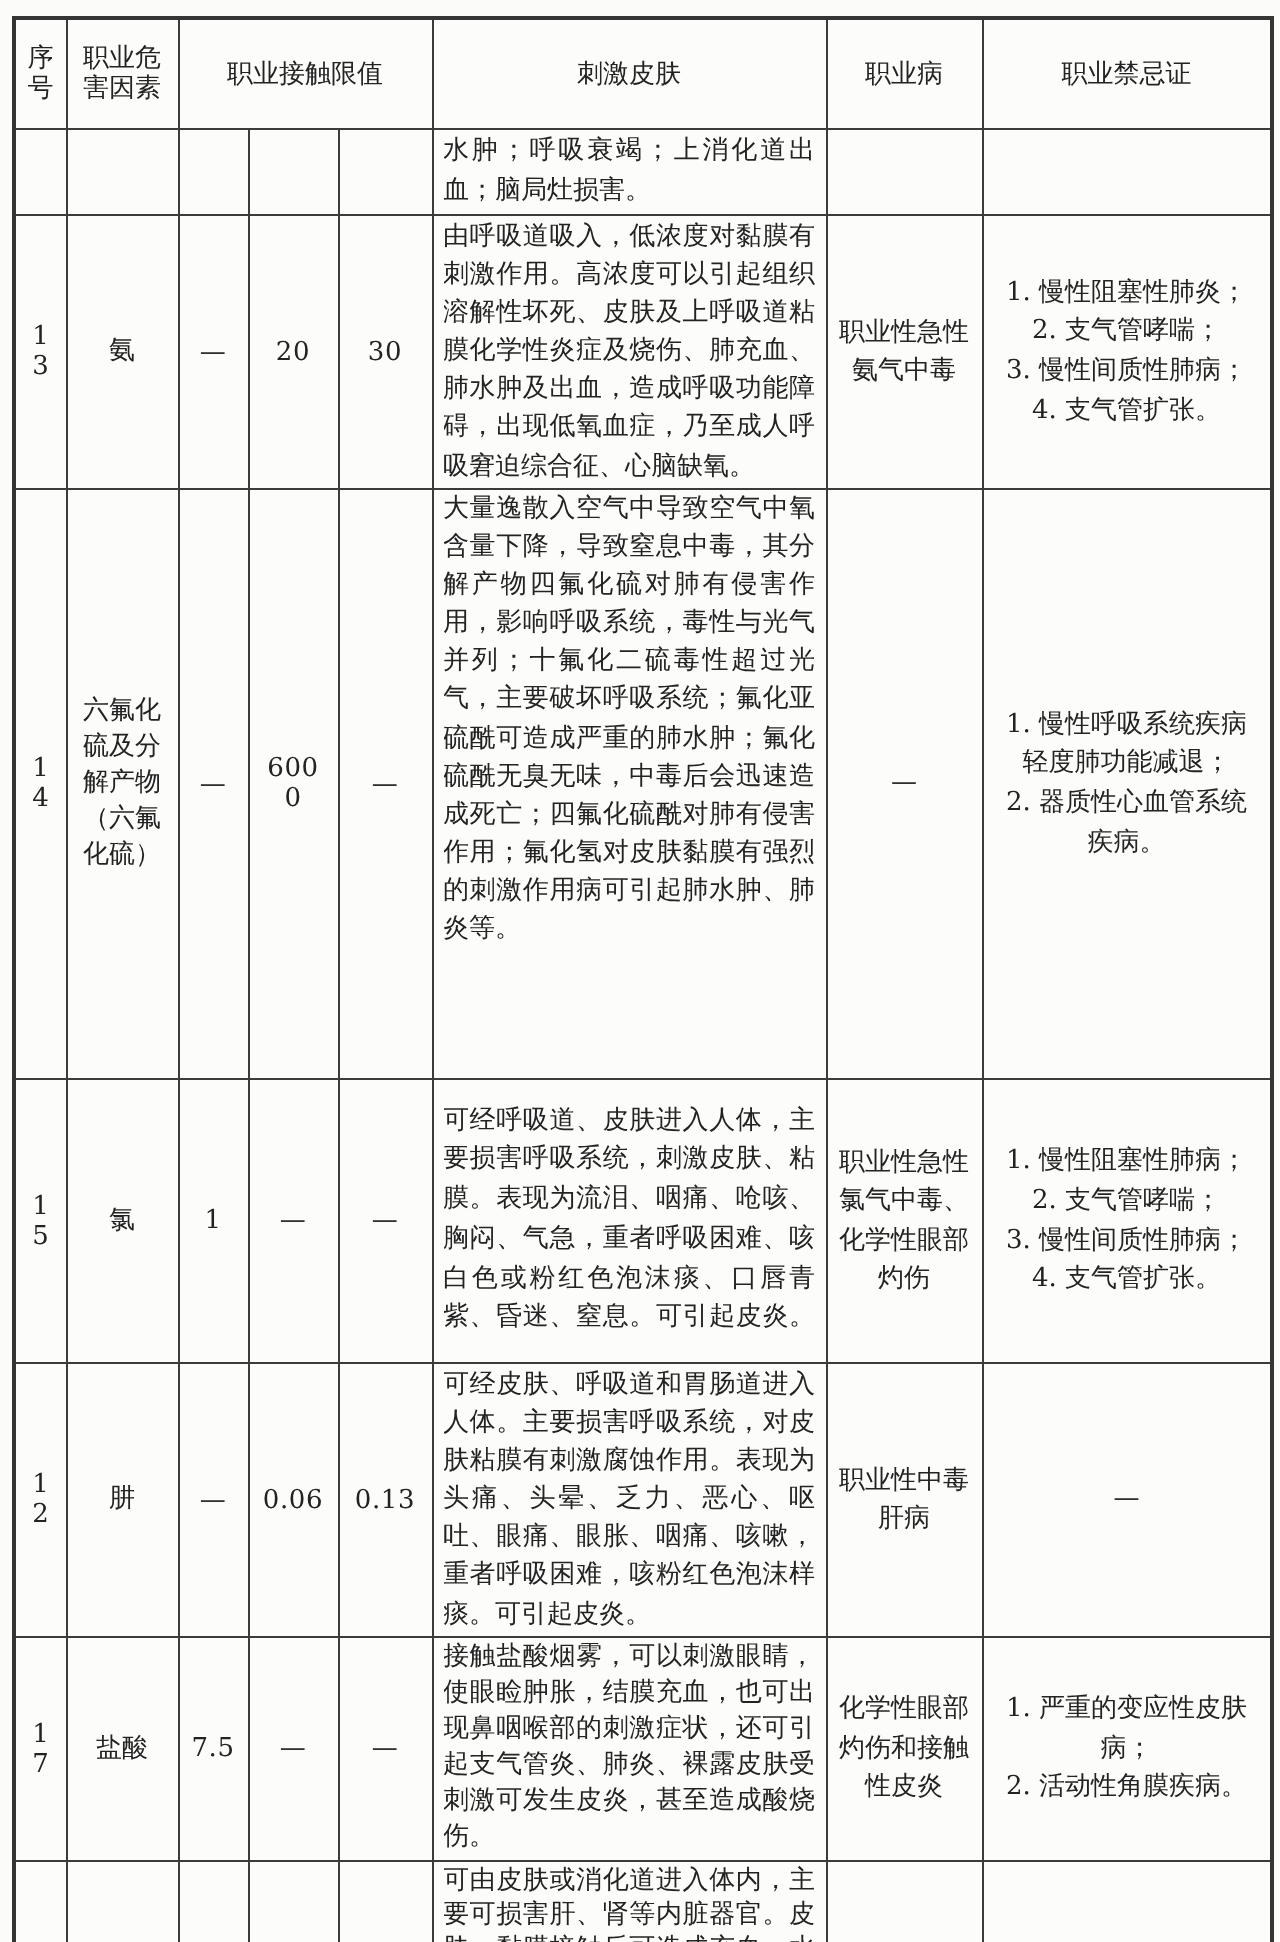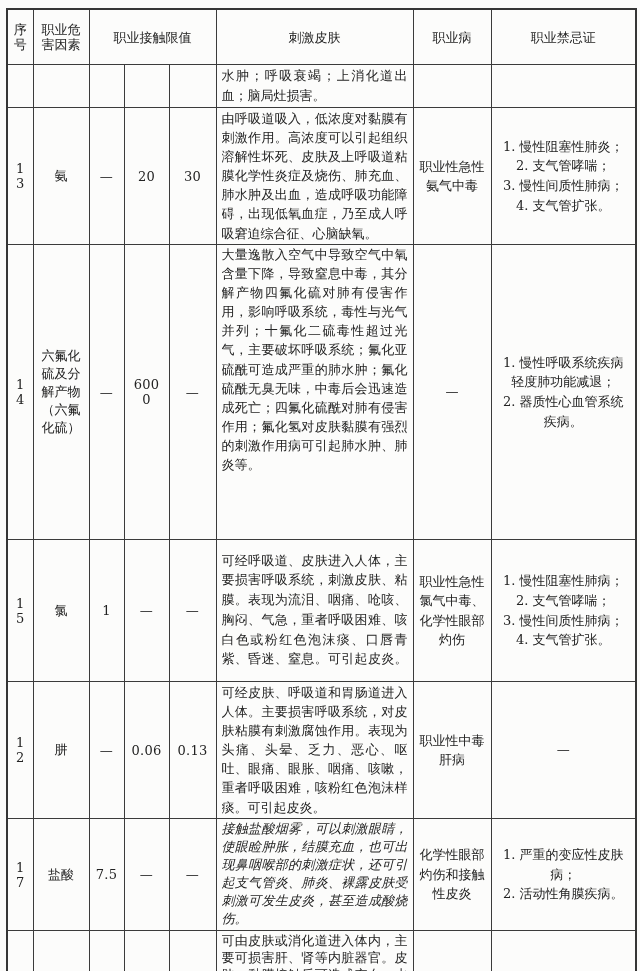--- a/index.html
+++ b/index.html
@@ -40,21 +40,21 @@
   tr.r6 td{height:122px;}
   td.factor{line-height:18px;padding:0 6px;}
   td.limit{letter-spacing:0.3px;}
   td.hazard{vertical-align:top;text-align:justify;padding:1px 7px;}
   .hbox{overflow:hidden;line-height:19.1px;text-align:justify;}
   tr.r0 .hbox{height:40px;line-height:20px;}
   tr.r1 .hbox{height:134px;}
   tr.r2 .hbox{height:294px;}
   tr.r3 .hbox{height:120px;line-height:19.8px;}
   tr.r4 .hbox{height:134px;}
-  tr.r5 .hbox{height:109px;line-height:18.1px;font-style:italic;}
+  tr.r5 .hbox{height:109px;line-height:18.1px;}
   tr.r6 .hbox{height:120px;line-height:17.1px;}
   td.disease{text-align:left;line-height:19.5px;padding:0 5px;}
   tr.r2 td.disease{text-align:center;}
   td.contra{text-align:left;line-height:19.6px;padding:0 6px;white-space:pre-line;}
   tr.r4 td.contra{padding:0 10px;}
 </style>
 </head>
 <body>
 
 <div class="page">

